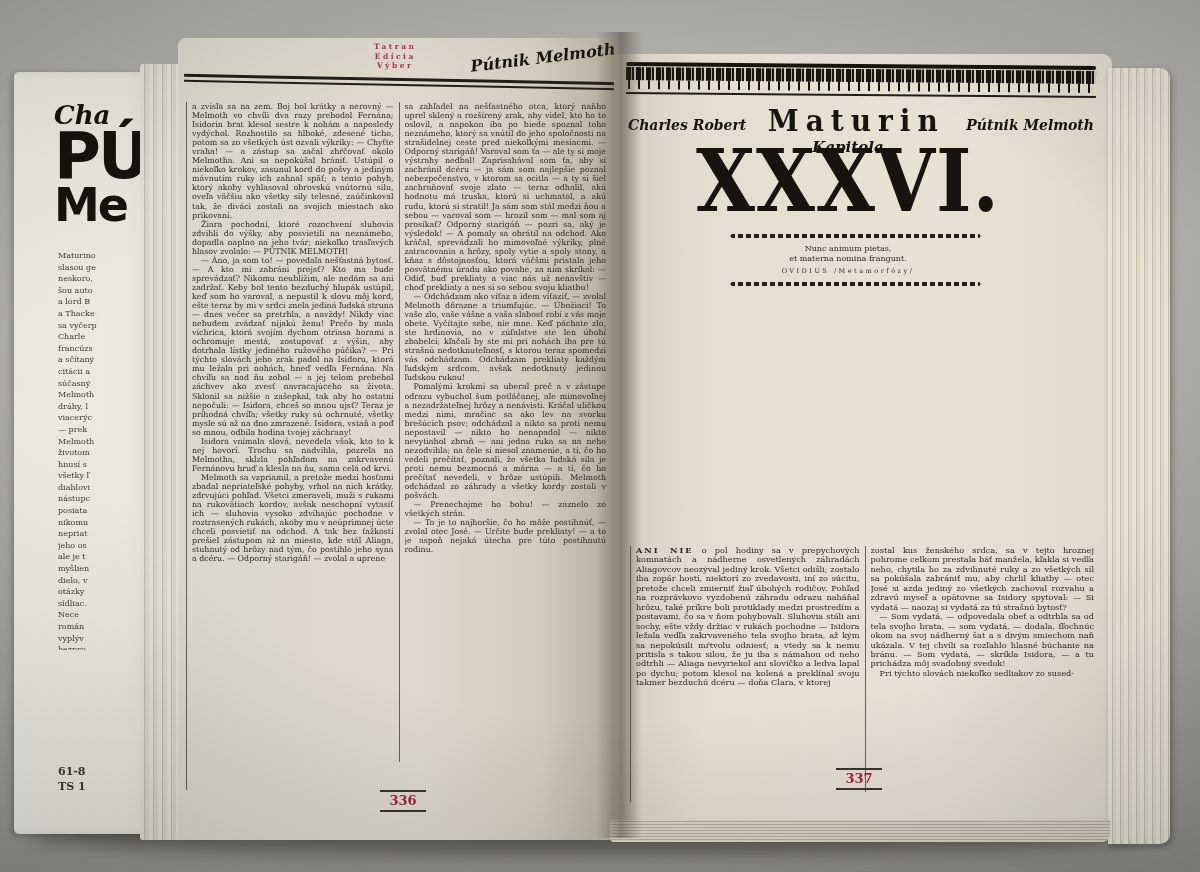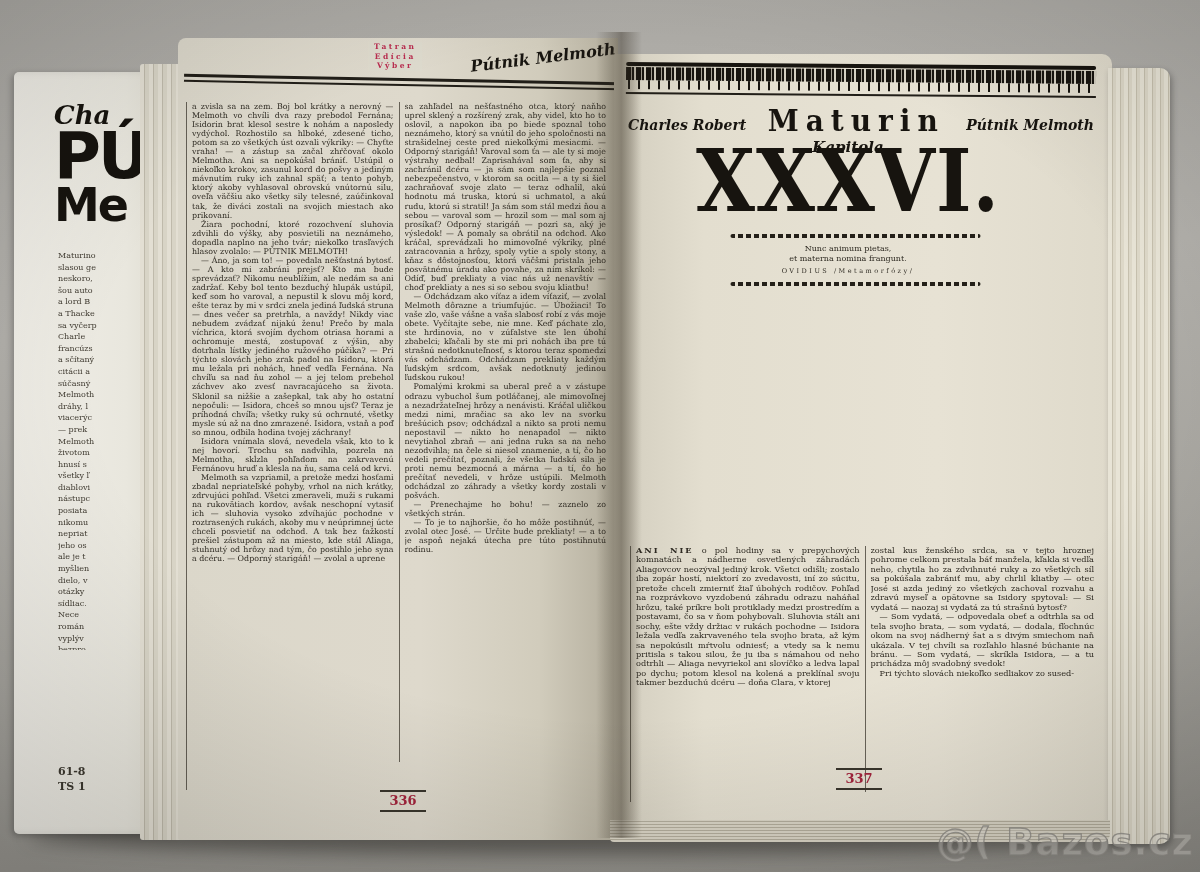--- a/index.html
+++ b/index.html
@@ -213,15 +213,14 @@
         </div>
       </div>
       <div class="pagenum rp">337</div>
     </div>
 
     <div class="edges-right"></div>
     <div class="edges-bottom"></div>
     <div class="gutter"></div>
   </div>
 
-  <div class="watermark">@( Bazos.cz</div>
   <div class="vignette"></div>
 </div>
 
 </body></html>

